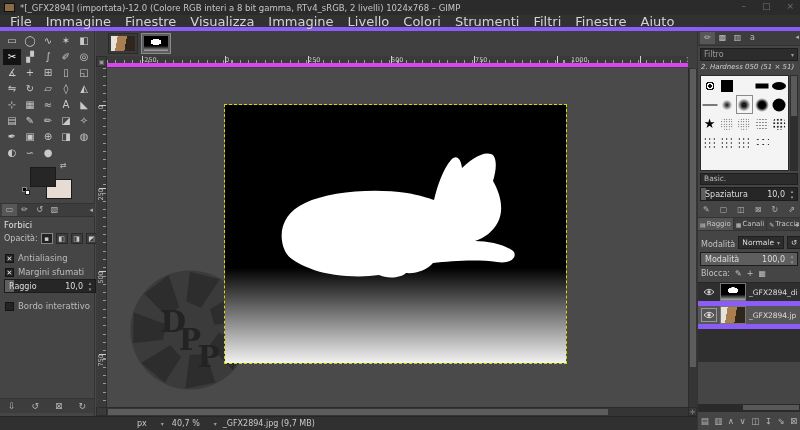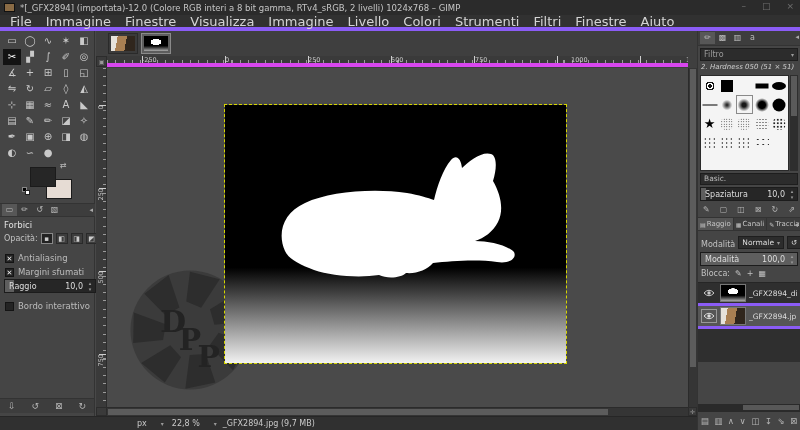--- a/index.html
+++ b/index.html
@@ -132,21 +132,21 @@
   .pagetabs{position:absolute;left:0;right:0;top:186px;height:14px;background:#3d3d3d;border-top:1px solid #333;border-bottom:1px solid #333;
             display:flex;align-items:stretch;overflow:hidden;}
   .pagetab{display:flex;align-items:center;gap:1px;padding:0 2px;font-size:7px;color:#c5c5c5;border-right:1px solid #333;white-space:nowrap;}
   .pagetab.active{background:#555;}
   .pagetab .pt-icon{font-size:6px;}
   .moderow{position:absolute;left:3px;right:2px;top:204px;height:14px;display:flex;align-items:flex-end;gap:3px;color:#c2c2c2;}
   .modecombo{background:#2c2c2c;border:1px solid #1e1e1e;padding:1px 3px;font-size:7.5px;color:#ddd;display:flex;gap:3px;align-items:center;}
   .op-slider{position:absolute;left:2px;right:2px;top:221px;}
   .lockrow{position:absolute;left:3px;top:238px;display:flex;align-items:center;gap:5px;color:#c2c2c2;font-size:8px;}
   .layers{position:absolute;left:0;right:0;top:251px;height:80px;background:#2f2f2f;border-top:1px solid #262626;}
-  .layer-row{position:relative;height:23px;border-bottom:3px solid #8b5cf6;display:flex;align-items:center;gap:3px;padding-left:3px;}
+  .layer-row{position:relative;height:23px;border-bottom:5px solid #8b5cf6;display:flex;align-items:center;gap:3px;padding-left:3px;}
   .layer-row.sel{background:#565656;}
   .eye-wrap{width:16px;height:14px;display:flex;align-items:center;justify-content:center;}
   .eye-wrap.framed{border:1px solid #999;}
   .layer-thumb{width:26px;height:18px;border:1px solid #777;flex:0 0 auto;}
   .layer-name{font-size:7.5px;color:#ddd;white-space:nowrap;overflow:hidden;}
   .layers-scroll{position:absolute;left:0;right:0;bottom:18px;height:8px;background:#2a2a2a;}
   .layers-scroll .thumbbar{position:absolute;right:1px;top:1px;width:55%;height:5px;background:#585858;}
   .rd-btnrow-layers{bottom:2px;height:14px;font-size:8.5px;}
 </style>
 </head>
@@ -347,21 +347,21 @@
     <div class="quickmask"></div>
     <div class="navbtn">✛</div>
   </div>
 
   <div class="statusbar">
     <span class="sb-combo">
       <span>px</span>
       <span class="sb-arrow">▾</span>
     </span>
     <span class="sb-combo">
-      <span>22,8 %</span>
+      <span>40,7 %</span>
       <span class="sb-arrow">▾</span>
     </span>
     <span>_GFX2894.jpg (9,7 MB)</span>
   </div>
 
   <div class="rdock">
 
     <div class="rd-tabs">
       <span class="dock-menu">◂</span>
     <span class="dock-tab-icon active">✏</span>

